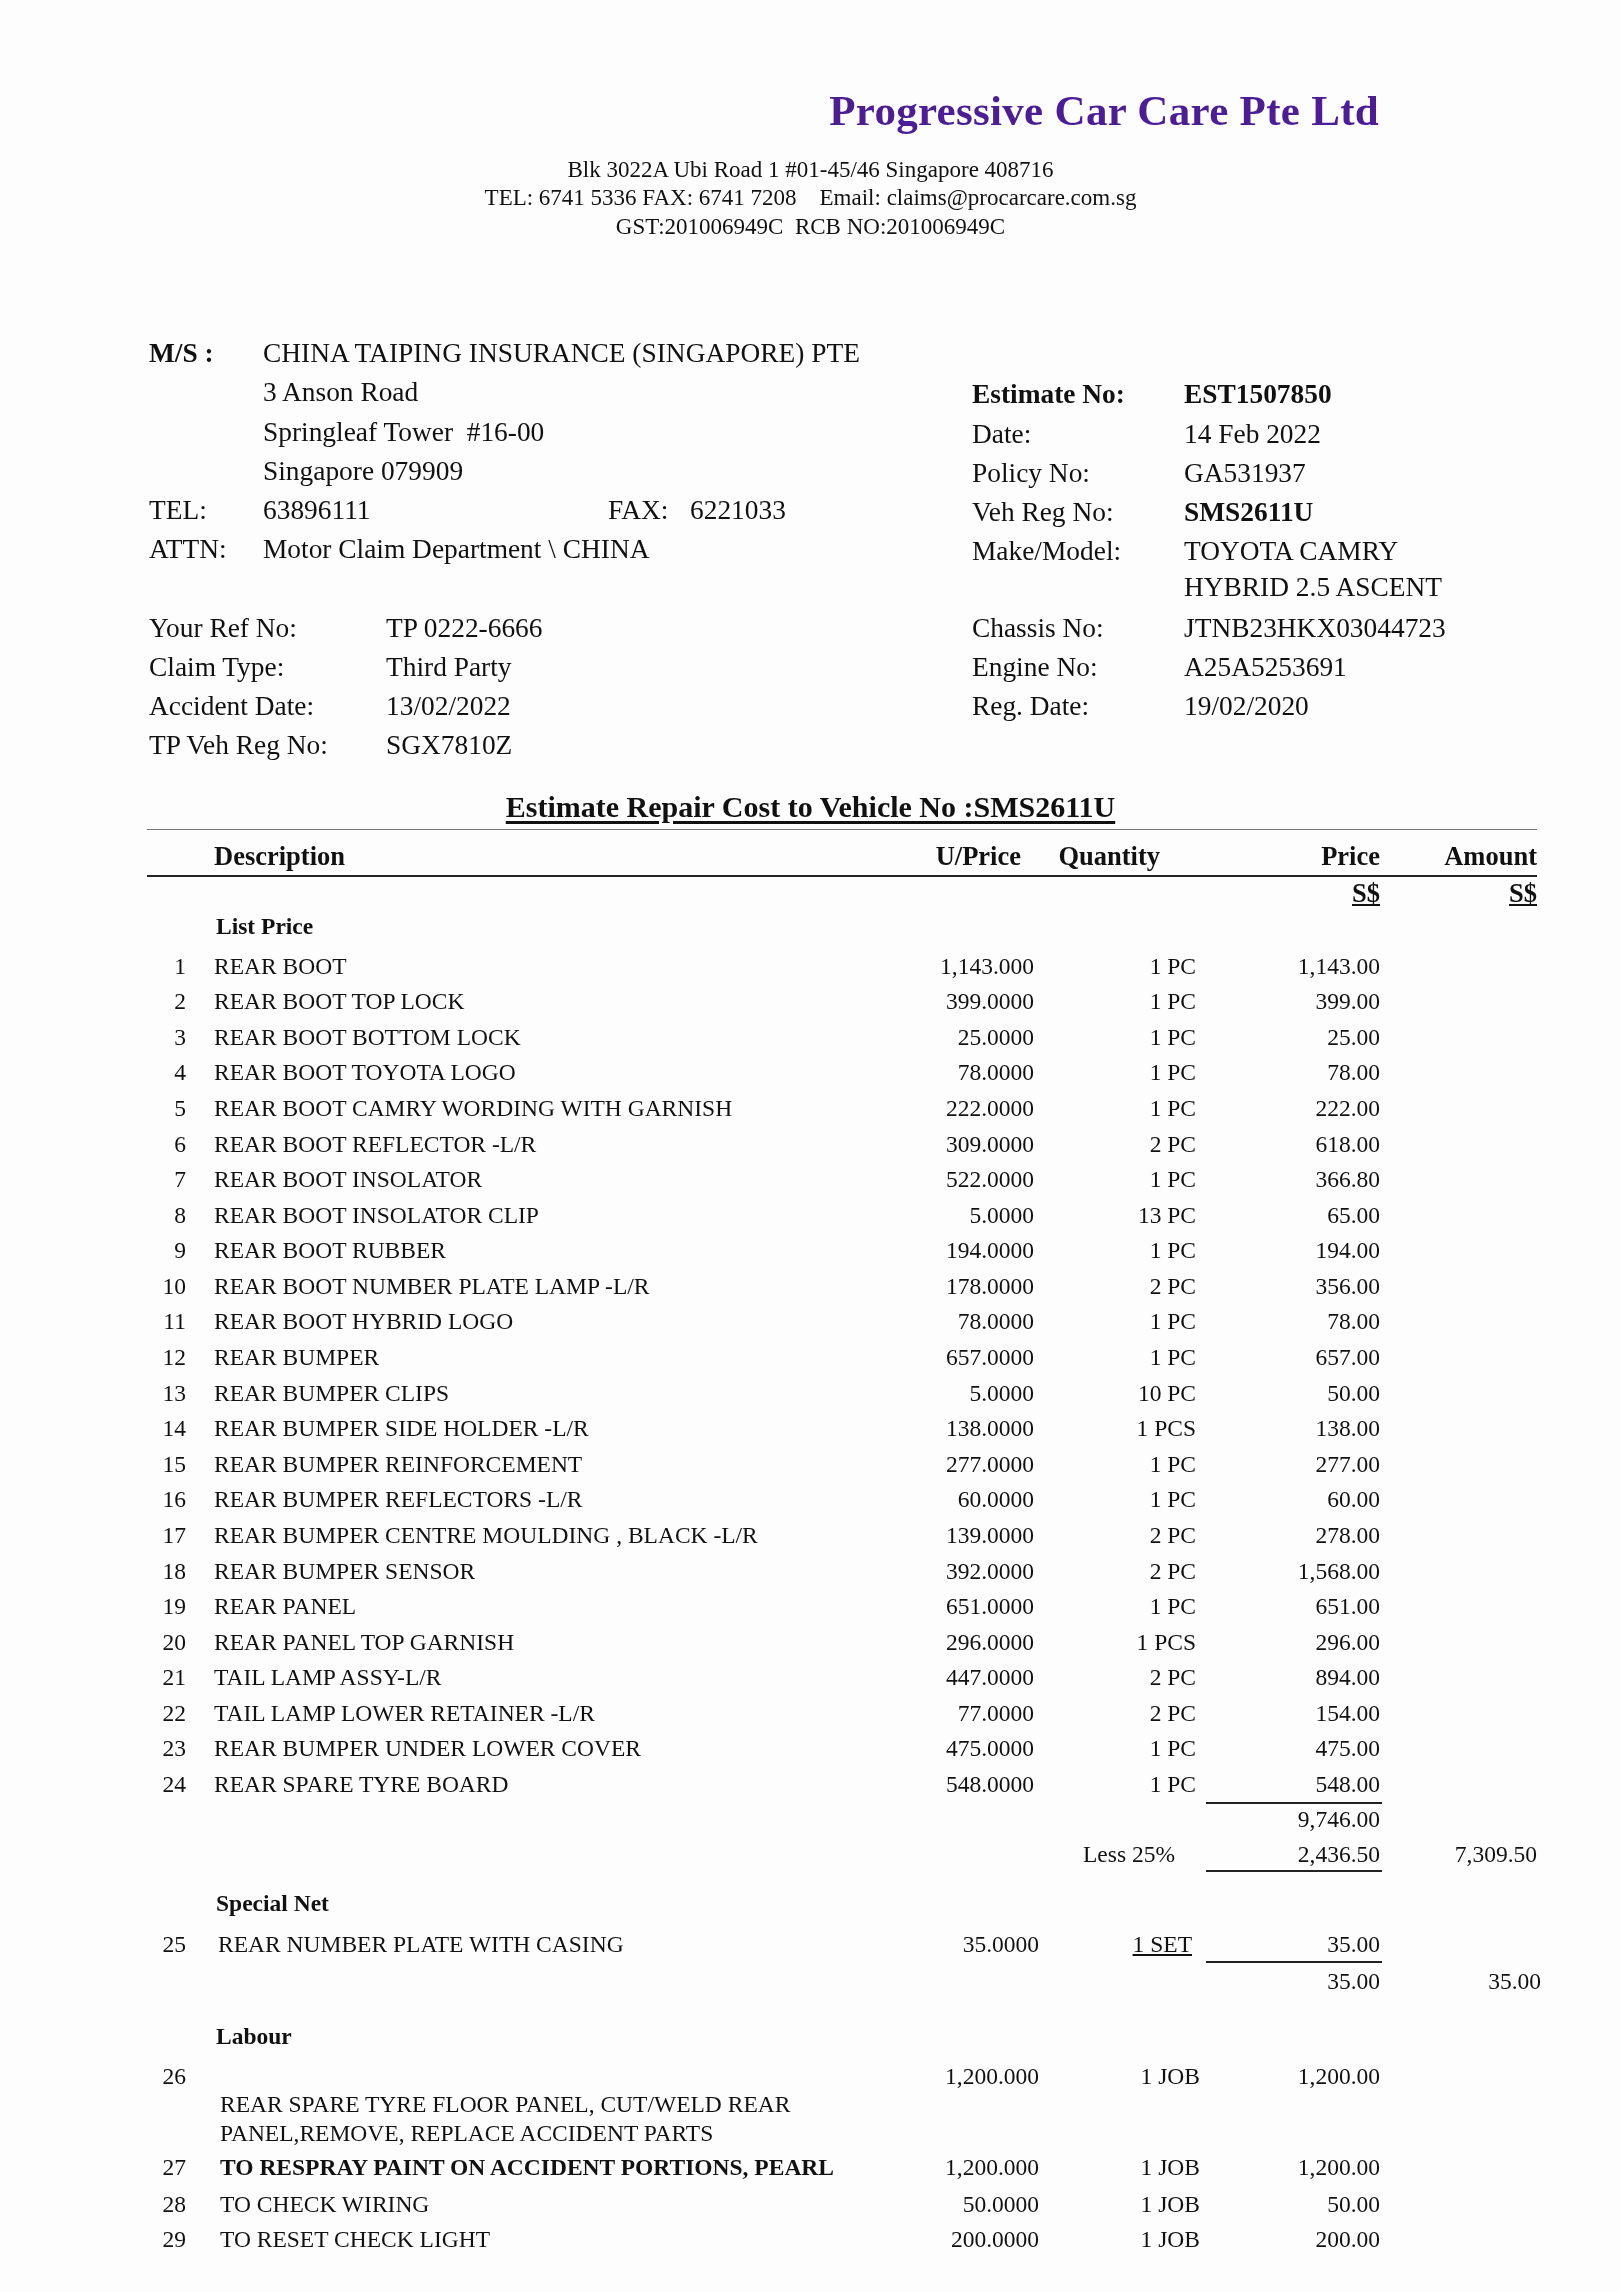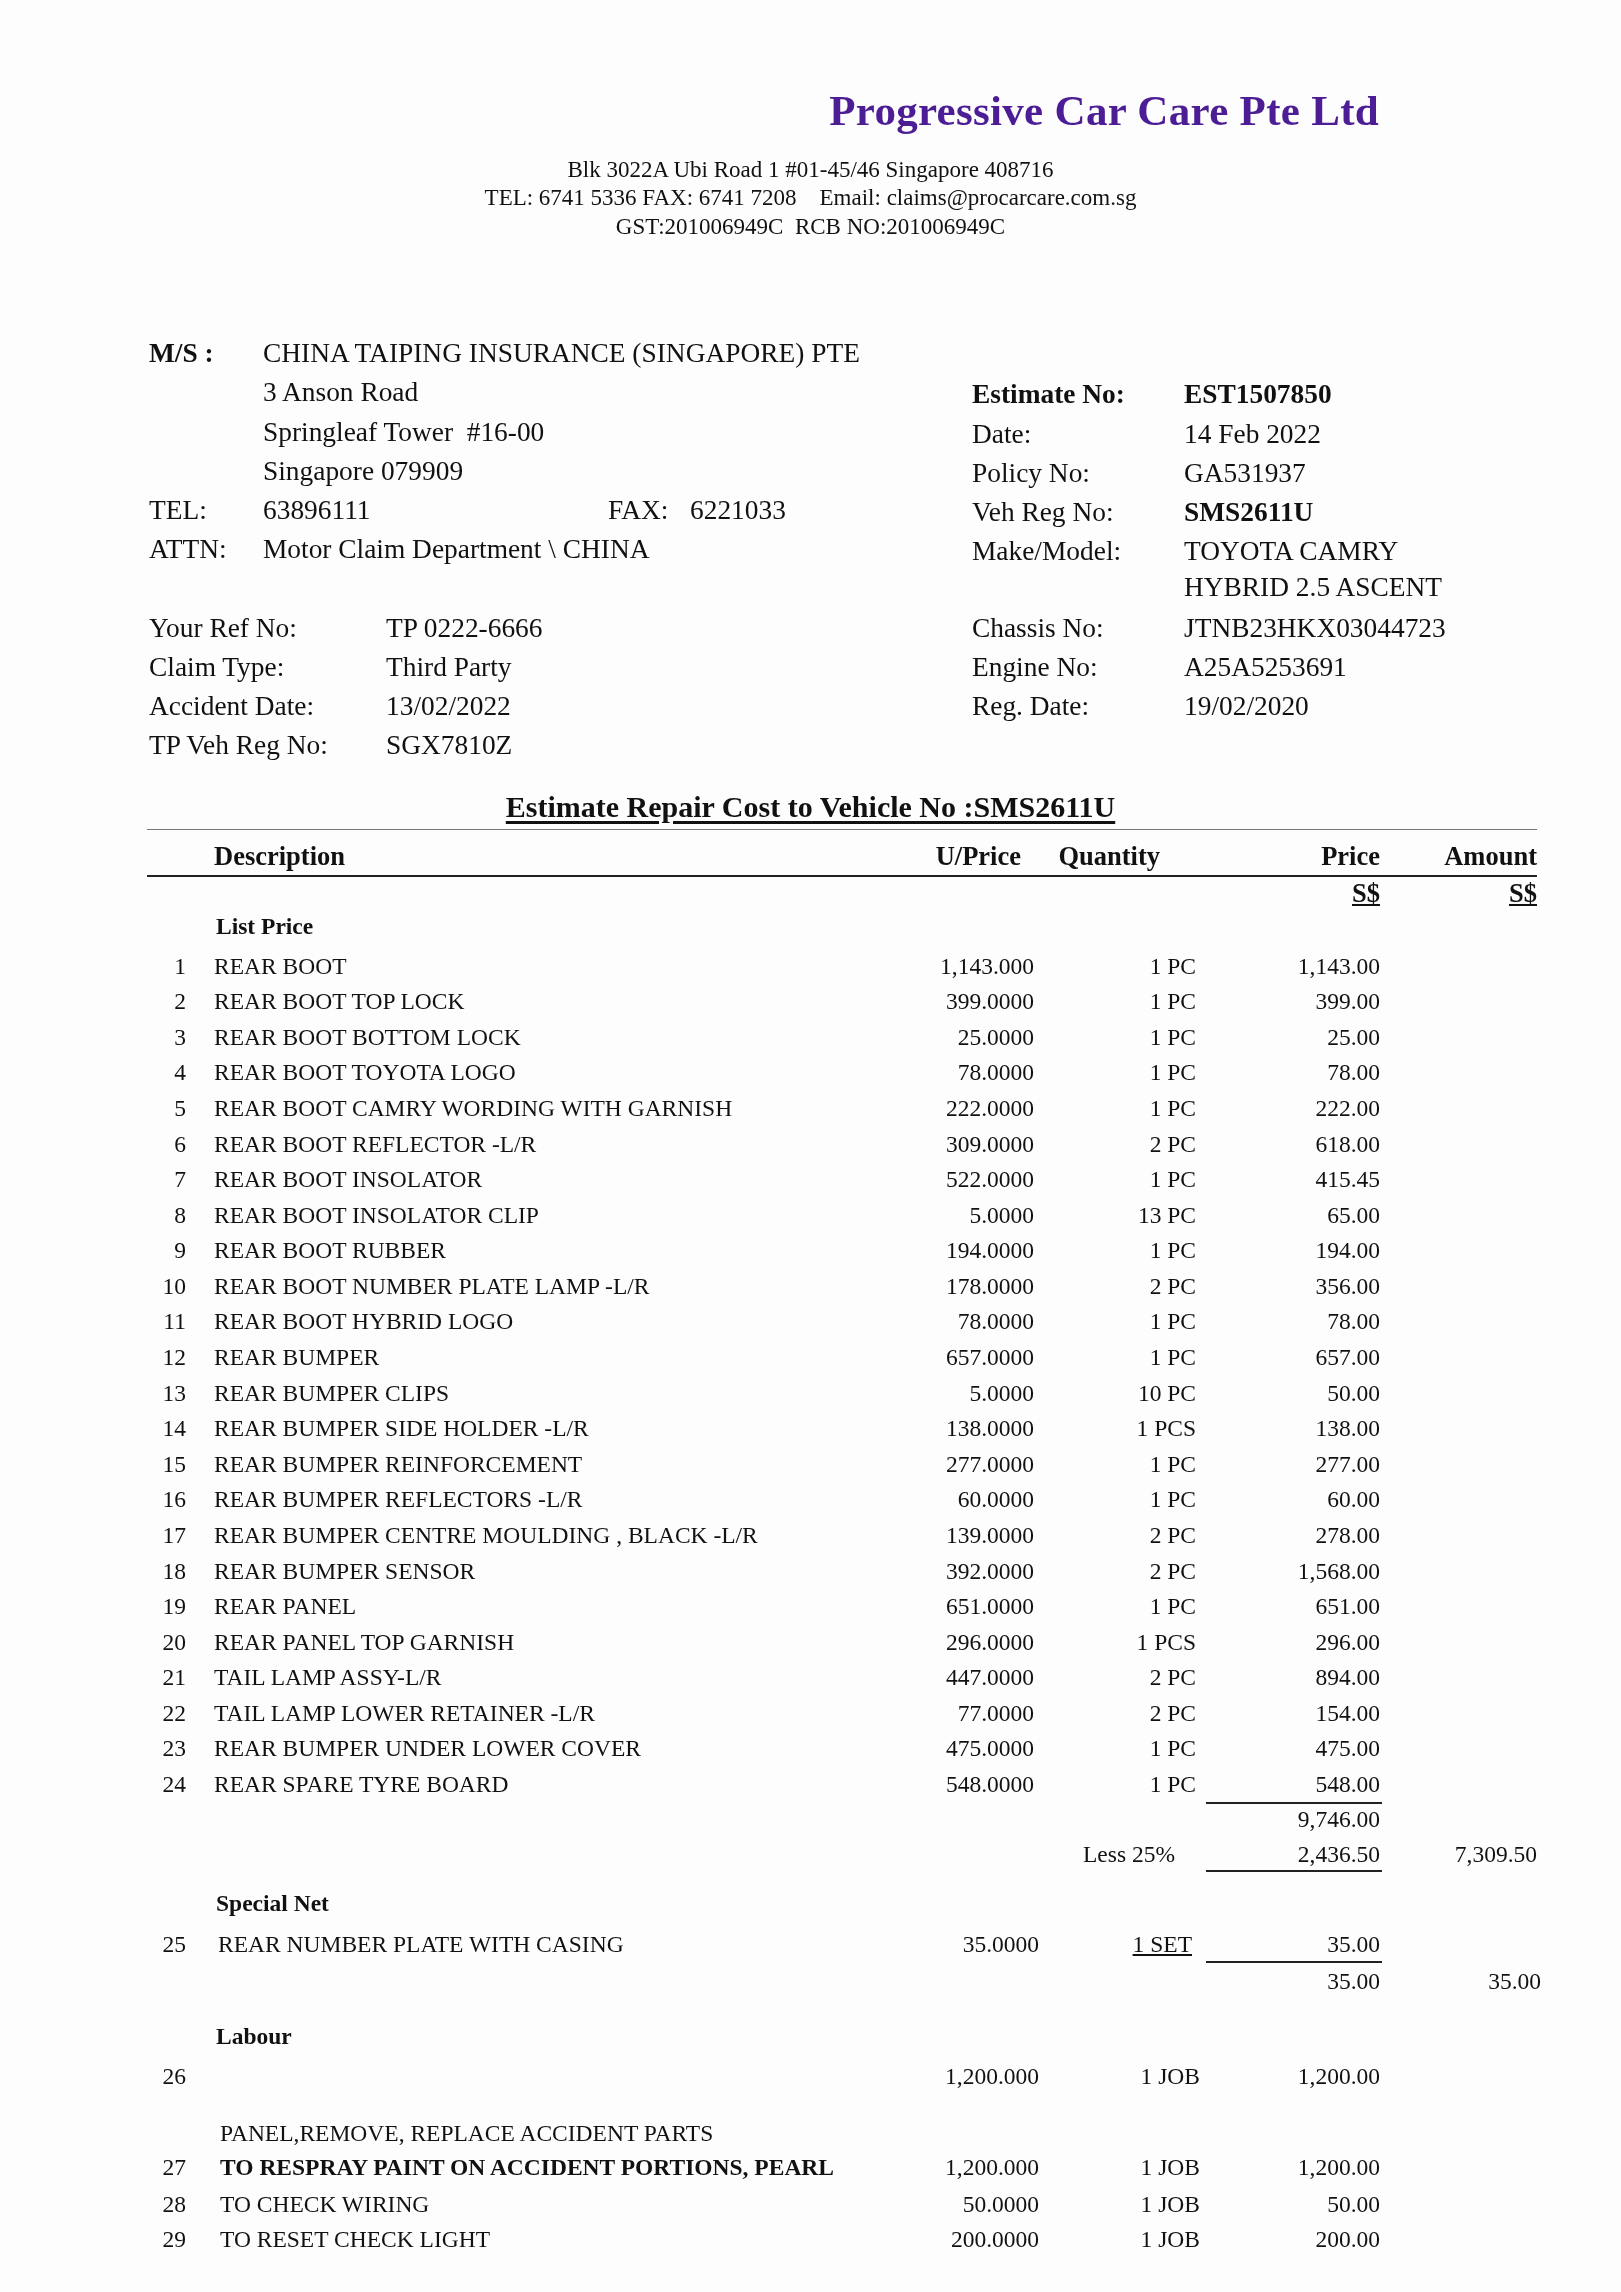--- a/index.html
+++ b/index.html
@@ -133,21 +133,21 @@
       <span class="desc">REAR BOOT REFLECTOR -L/R</span>
       <span class="uprice">309.0000</span>
       <span class="qty">2 PC</span>
       <span class="price">618.00</span>
     </div>
     <div class="row" style="top: 1166px;">
       <span class="num">7</span>
       <span class="desc">REAR BOOT INSOLATOR</span>
       <span class="uprice">522.0000</span>
       <span class="qty">1 PC</span>
-      <span class="price">415.45</span>
+      <span class="price">366.80</span>
     </div>
     <div class="row" style="top: 1202px;">
       <span class="num">8</span>
       <span class="desc">REAR BOOT INSOLATOR CLIP</span>
       <span class="uprice">5.0000</span>
       <span class="qty">13 PC</span>
       <span class="price">65.00</span>
     </div>
     <div class="row" style="top: 1237px;">
       <span class="num">9</span>
@@ -284,20 +284,21 @@
 </div>
 <div class="hline" style="left:1206px; width:176px; top:1961px;"></div>
 <div class="row" style="top:1968px;">
   <span class="price">35.00</span>
   <span class="amt" style="right:80px;">35.00</span>
 </div>
 
 <div class="section" style="top:2023px;">Labour</div>
 <div class="row" style="top:2063px; height:88px;">
   <span class="num">26</span>
+  <span class="desc" style="left:220px; top:28px;">REAR SPARE TYRE FLOOR PANEL, CUT/WELD REAR</span>
   <span class="desc" style="left:220px; top:57px;">PANEL,REMOVE, REPLACE ACCIDENT PARTS</span>
   <span class="uprice" style="right:582px;">1,200.000</span>
   <span class="qty" style="right:421px;">1 JOB</span>
   <span class="price">1,200.00</span>
 </div>
 <div class="row" style="top:2154px;">
   <span class="num">27</span>
   <span class="desc" style="left:220px;font-weight:bold;">TO RESPRAY PAINT ON ACCIDENT PORTIONS, PEARL</span>
   <span class="uprice" style="right:582px;">1,200.000</span>
   <span class="qty" style="right:421px;">1 JOB</span>

